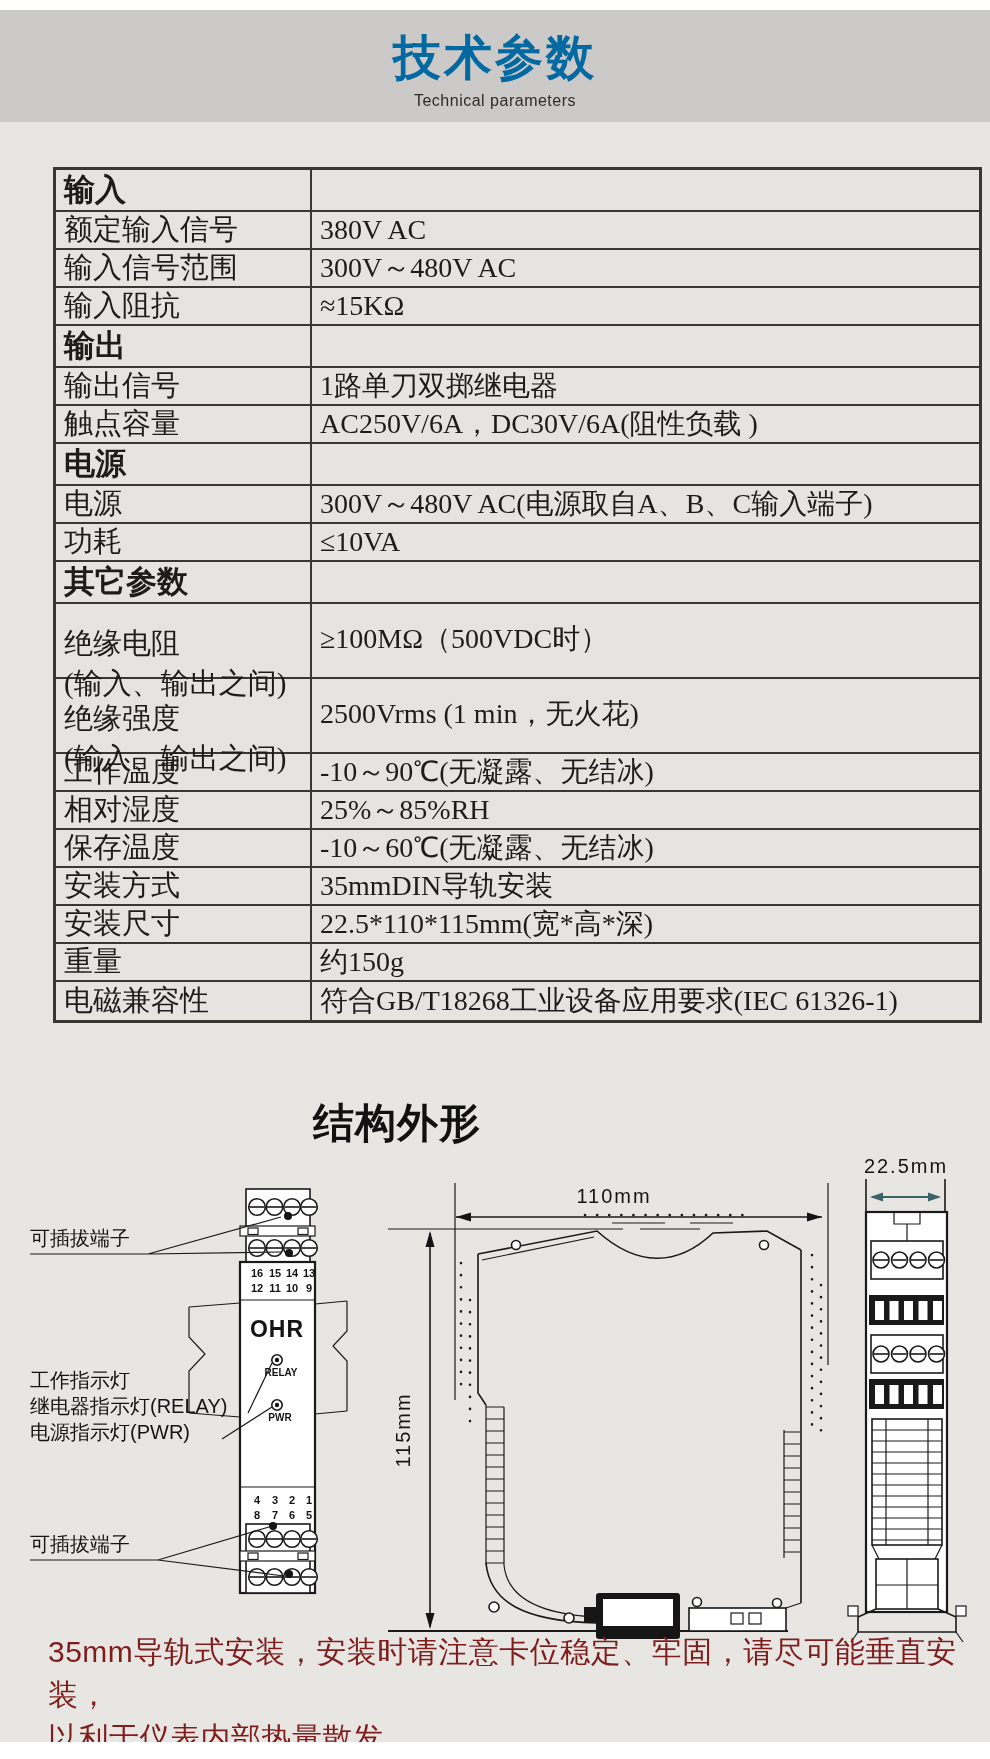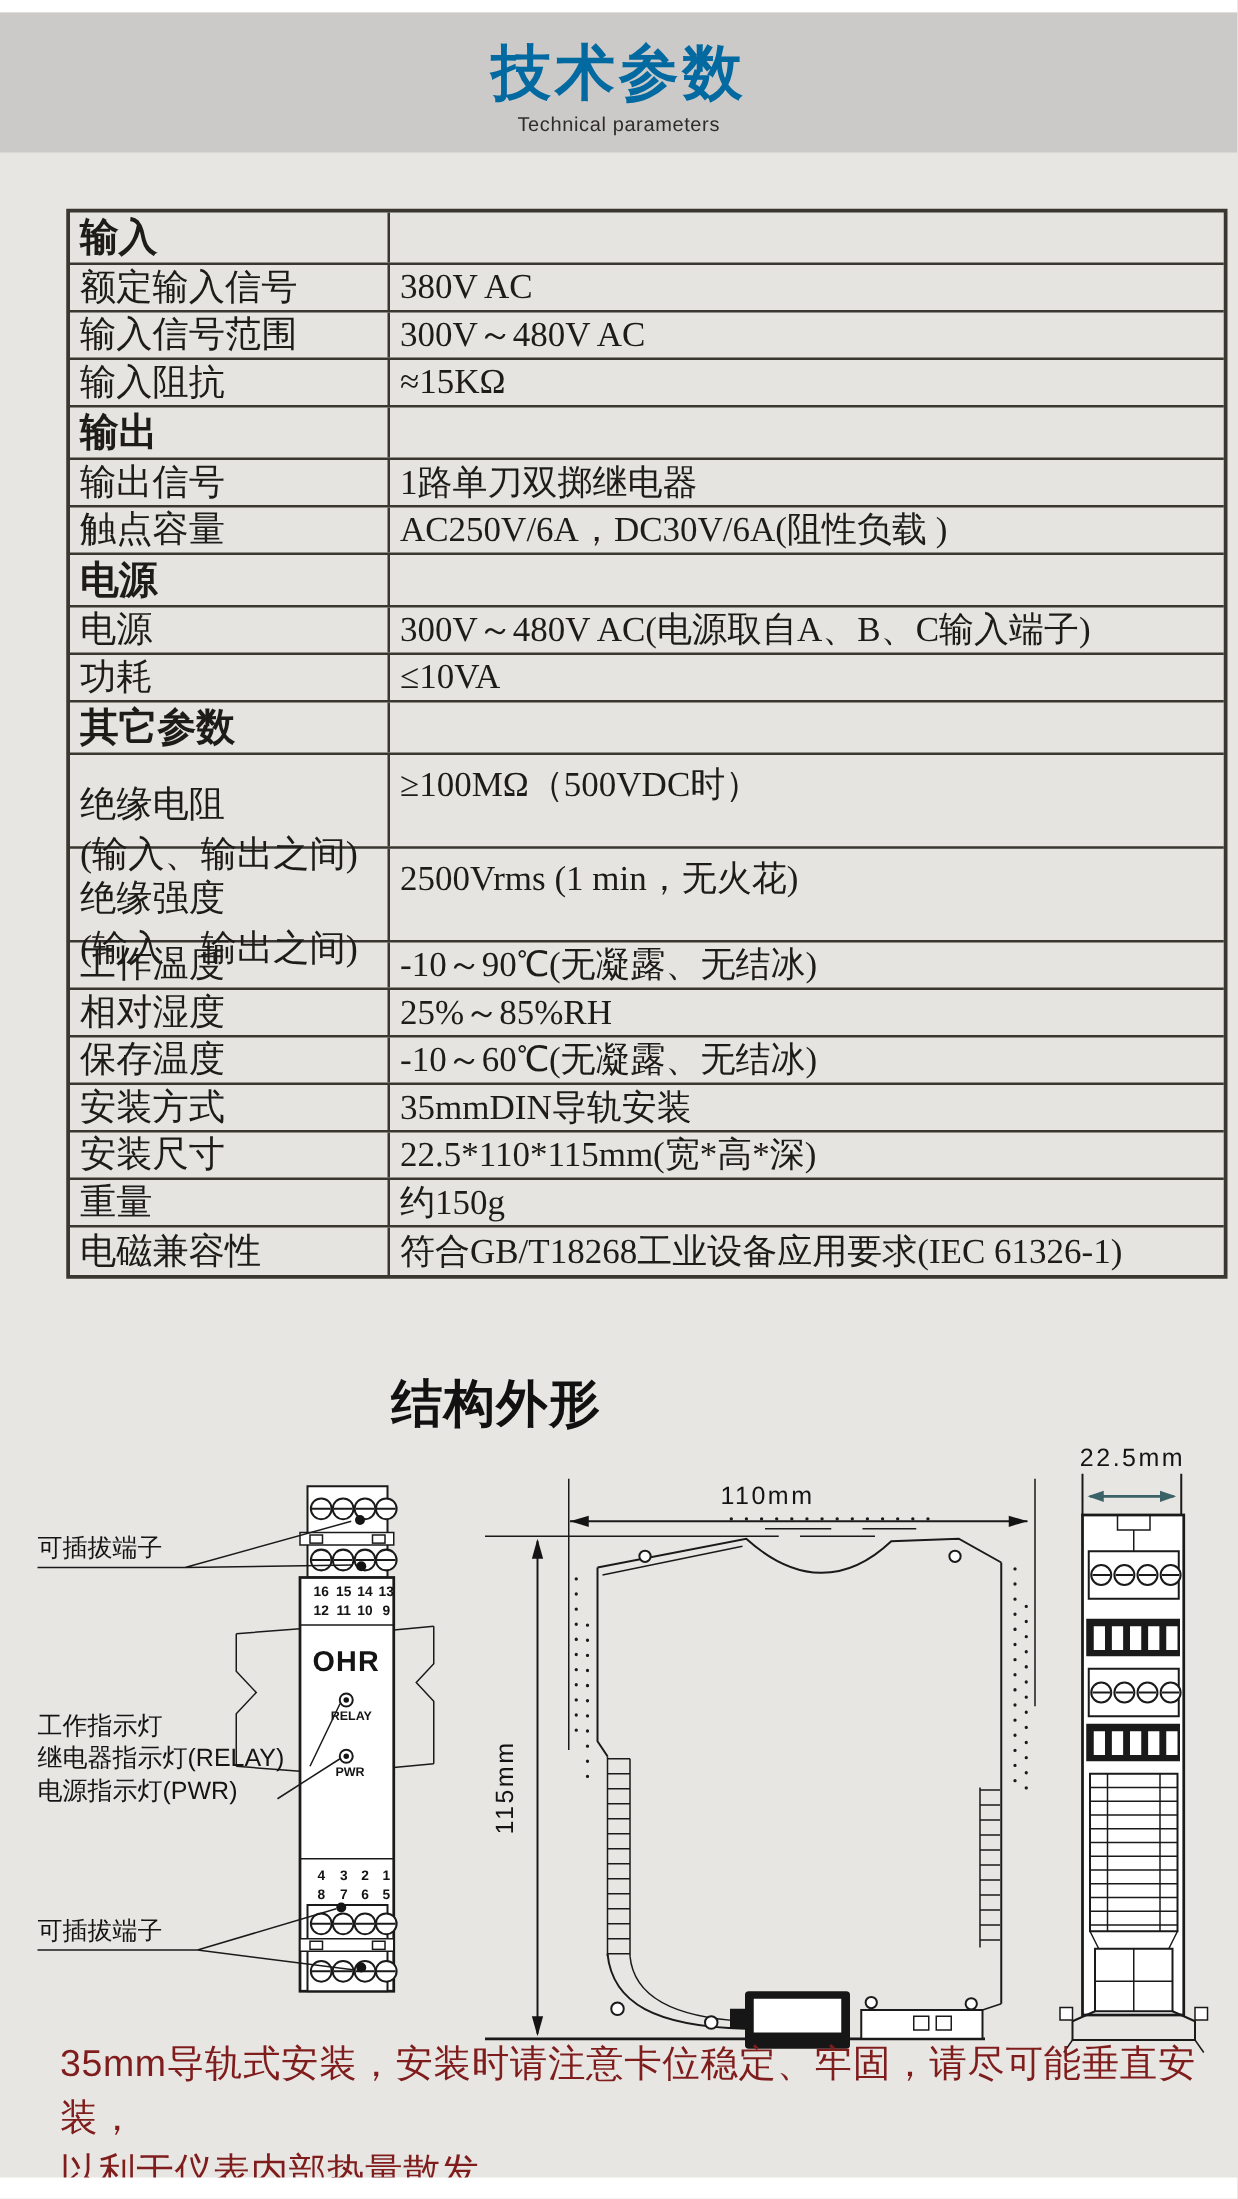--- a/index.html
+++ b/index.html
@@ -19,21 +19,21 @@
   .t-row{display:flex;border-bottom:2px solid #39372f;box-sizing:border-box;height:38px;}
   .t-row:last-child{border-bottom:none;justify-content:center;}
   .t-row.t-section{height:42px;}
   .t-row.t-tall{height:75px;}
   .t-label{width:256px;border-right:2px solid #39372f;box-sizing:border-box;
            padding-left:8px;display:flex;align-items:center;font-size:29px;white-space:nowrap;}
   .t-section .t-label{font-weight:bold;font-size:31px;}
   .t-value{flex:1;padding-left:8px;display:flex;align-items:center;font-size:28px;white-space:nowrap;}
   .t-tall .t-label{flex-direction:column;align-items:flex-start;justify-content:space-between;
                    padding-top:20px;padding-bottom:4px;}
-  .t-tall .t-value{align-items:flex-start;padding-top:5px;}
+  .t-tall .t-value{align-items:flex-start;padding-top:16px;}
   
   .structure-title{position:absolute;left:0;top:1096px;width:794px;text-align:center;
                    font-size:41px;font-weight:bold;letter-spacing:1px;color:#111;margin:0;}
   .diagram{position:absolute;left:0;top:1155px;}
   .diagram text{font-family:"Liberation Sans",sans-serif;fill:#141414;}
   .lbl{font-size:20px;}
   .dim{font-size:20px;letter-spacing:2px;}
   .tnum{font-size:11px;font-weight:bold;text-anchor:middle;}
   .tnum-red{fill:#cf3a28;}
   .led-txt{font-size:10px;font-weight:bold;text-anchor:middle;}

